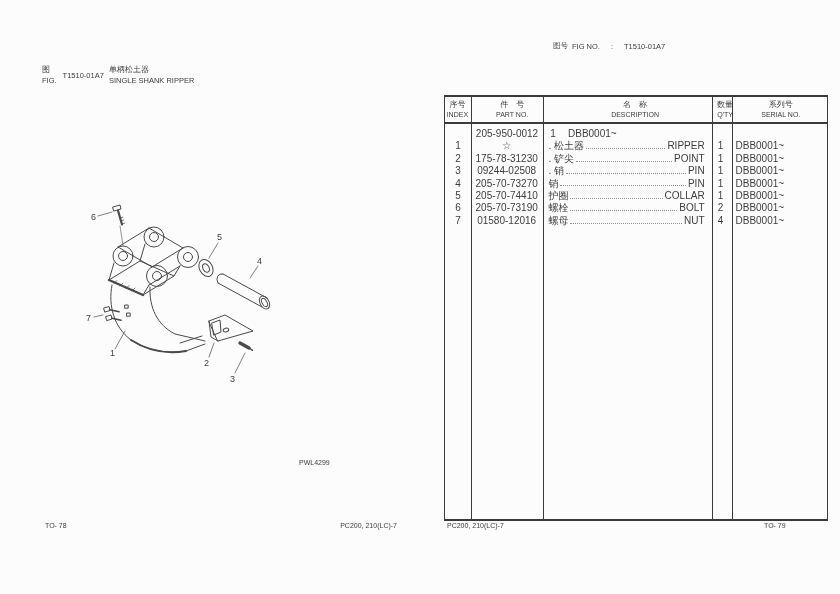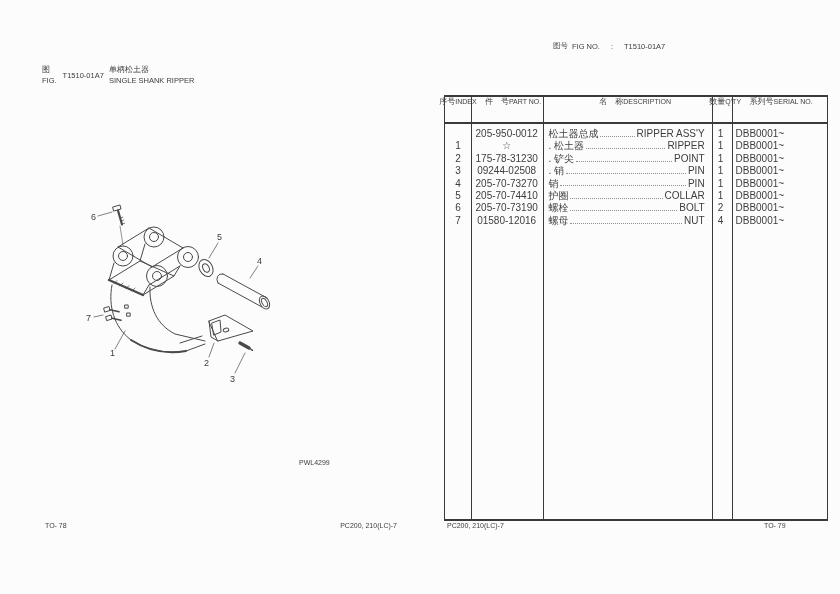--- a/index.html
+++ b/index.html
@@ -35,21 +35,21 @@
     border-left:1px solid #3a3a3a;border-right:1px solid #3a3a3a;
     box-sizing:border-box;
   }
   .vline{position:absolute;top:0;bottom:0;width:1px;background:#3a3a3a;}
   .v1{left:26px;} .v2{left:98px;} .v3{left:267px;} .v4{left:287px;}
   .thead{
     position:absolute;left:0;top:0;width:100%;height:27px;
     border-bottom:2px solid #3a3a3a;box-sizing:border-box;
     display:flex;text-align:center;
   }
-  .thead .hc{display:flex;flex-direction:row;justify-content:center;box-sizing:border-box;text-align:center;}
+  .thead .hc{display:flex;flex-direction:column;justify-content:center;box-sizing:border-box;text-align:center;}
   .thead .cnh{font-size:8px;line-height:10px;white-space:pre;}
   .thead .enh{font-size:7px;line-height:9px;}
   .w-idx{width:26px;} .w-part{width:89px;} .w-desc{width:169px;} .w-qty{width:20px;} .w-ser{width:97px;}
 
   .trows{position:absolute;left:0;top:31px;width:100%;}
   .prow{display:flex;height:12.4px;line-height:12.4px;font-size:10px;}
   .prow .c{box-sizing:border-box;}
   .c-idx{width:26px;text-align:center;}
   .c-part{width:72px;text-align:center;}
   .c-desc{width:169px;padding:0 6px 0 6px;display:flex;align-items:stretch;}
@@ -215,25 +215,20 @@
     <div class="hc w-ser">
       <span class="cnh">系列号</span>
       <span class="enh">SERIAL NO.</span>
     </div>
   </div>
 
   <div class="trows">
       <div class="prow">
         <div class="c c-idx"></div>
         <div class="c c-part">205-950-0012</div>
-        <div class="c c-desc">
-          <span class="cn">松土器总成</span>
-          <span class="lead"></span>
-          <span class="en">RIPPER ASS'Y</span>
-        </div>
         <div class="c c-qty">1</div>
         <div class="c c-ser">DBB0001~</div>
       </div>
       <div class="prow">
         <div class="c c-idx">1</div>
         <div class="c c-part">☆</div>
         <div class="c c-desc">
           <span class="cn">. 松土器</span>
           <span class="lead"></span>
           <span class="en">RIPPER</span>

